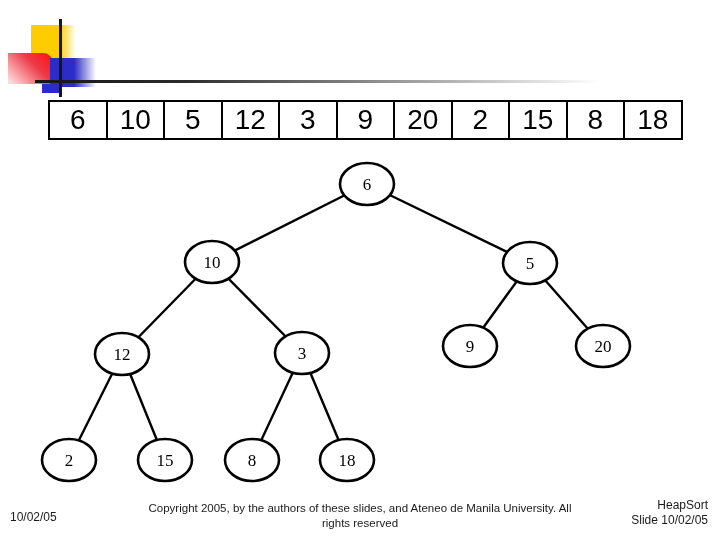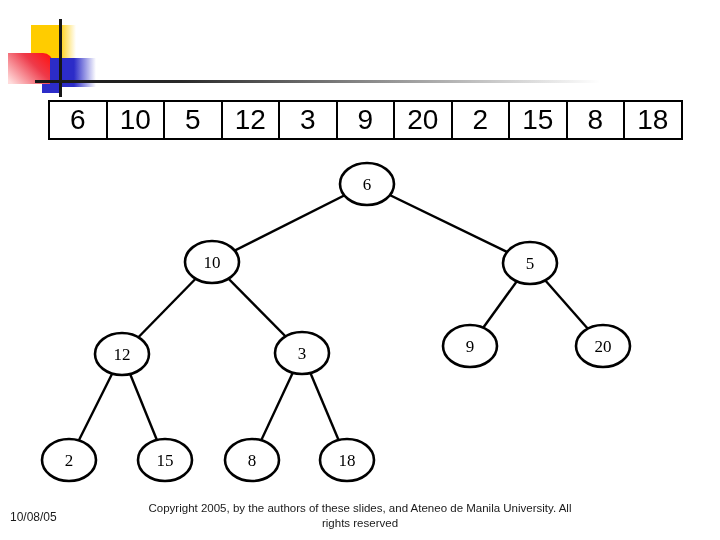--- a/index.html
+++ b/index.html
@@ -92,16 +92,20 @@
       <ellipse cx="69" cy="460" rx="27" ry="21" fill="#ffffff" stroke="#000000" stroke-width="2.6"></ellipse>
       <text x="69" y="460" dy="0.35em" text-anchor="middle" font-family="&quot;Liberation Serif&quot;, serif" font-size="17" fill="#000">2</text>
       <ellipse cx="165" cy="460" rx="27" ry="21" fill="#ffffff" stroke="#000000" stroke-width="2.6"></ellipse>
       <text x="165" y="460" dy="0.35em" text-anchor="middle" font-family="&quot;Liberation Serif&quot;, serif" font-size="17" fill="#000">15</text>
       <ellipse cx="252" cy="460" rx="27" ry="21" fill="#ffffff" stroke="#000000" stroke-width="2.6"></ellipse>
       <text x="252" y="460" dy="0.35em" text-anchor="middle" font-family="&quot;Liberation Serif&quot;, serif" font-size="17" fill="#000">8</text>
       <ellipse cx="347" cy="460" rx="27" ry="21" fill="#ffffff" stroke="#000000" stroke-width="2.6"></ellipse>
       <text x="347" y="460" dy="0.35em" text-anchor="middle" font-family="&quot;Liberation Serif&quot;, serif" font-size="17" fill="#000">18</text>
     </svg>
 
-  <div class="footer-date">10/08/05</div>
+  <div class="footer-date">10/02/05</div>
   <div class="footer-copy">Copyright 2005, by the authors of these slides, and Ateneo de Manila University. All rights reserved</div>
+  <div class="footer-slide">
+    <div>HeapSort</div>
+    <div>Slide 10/02/05</div>
+  </div>
 
 </div>
 
 </body></html>

